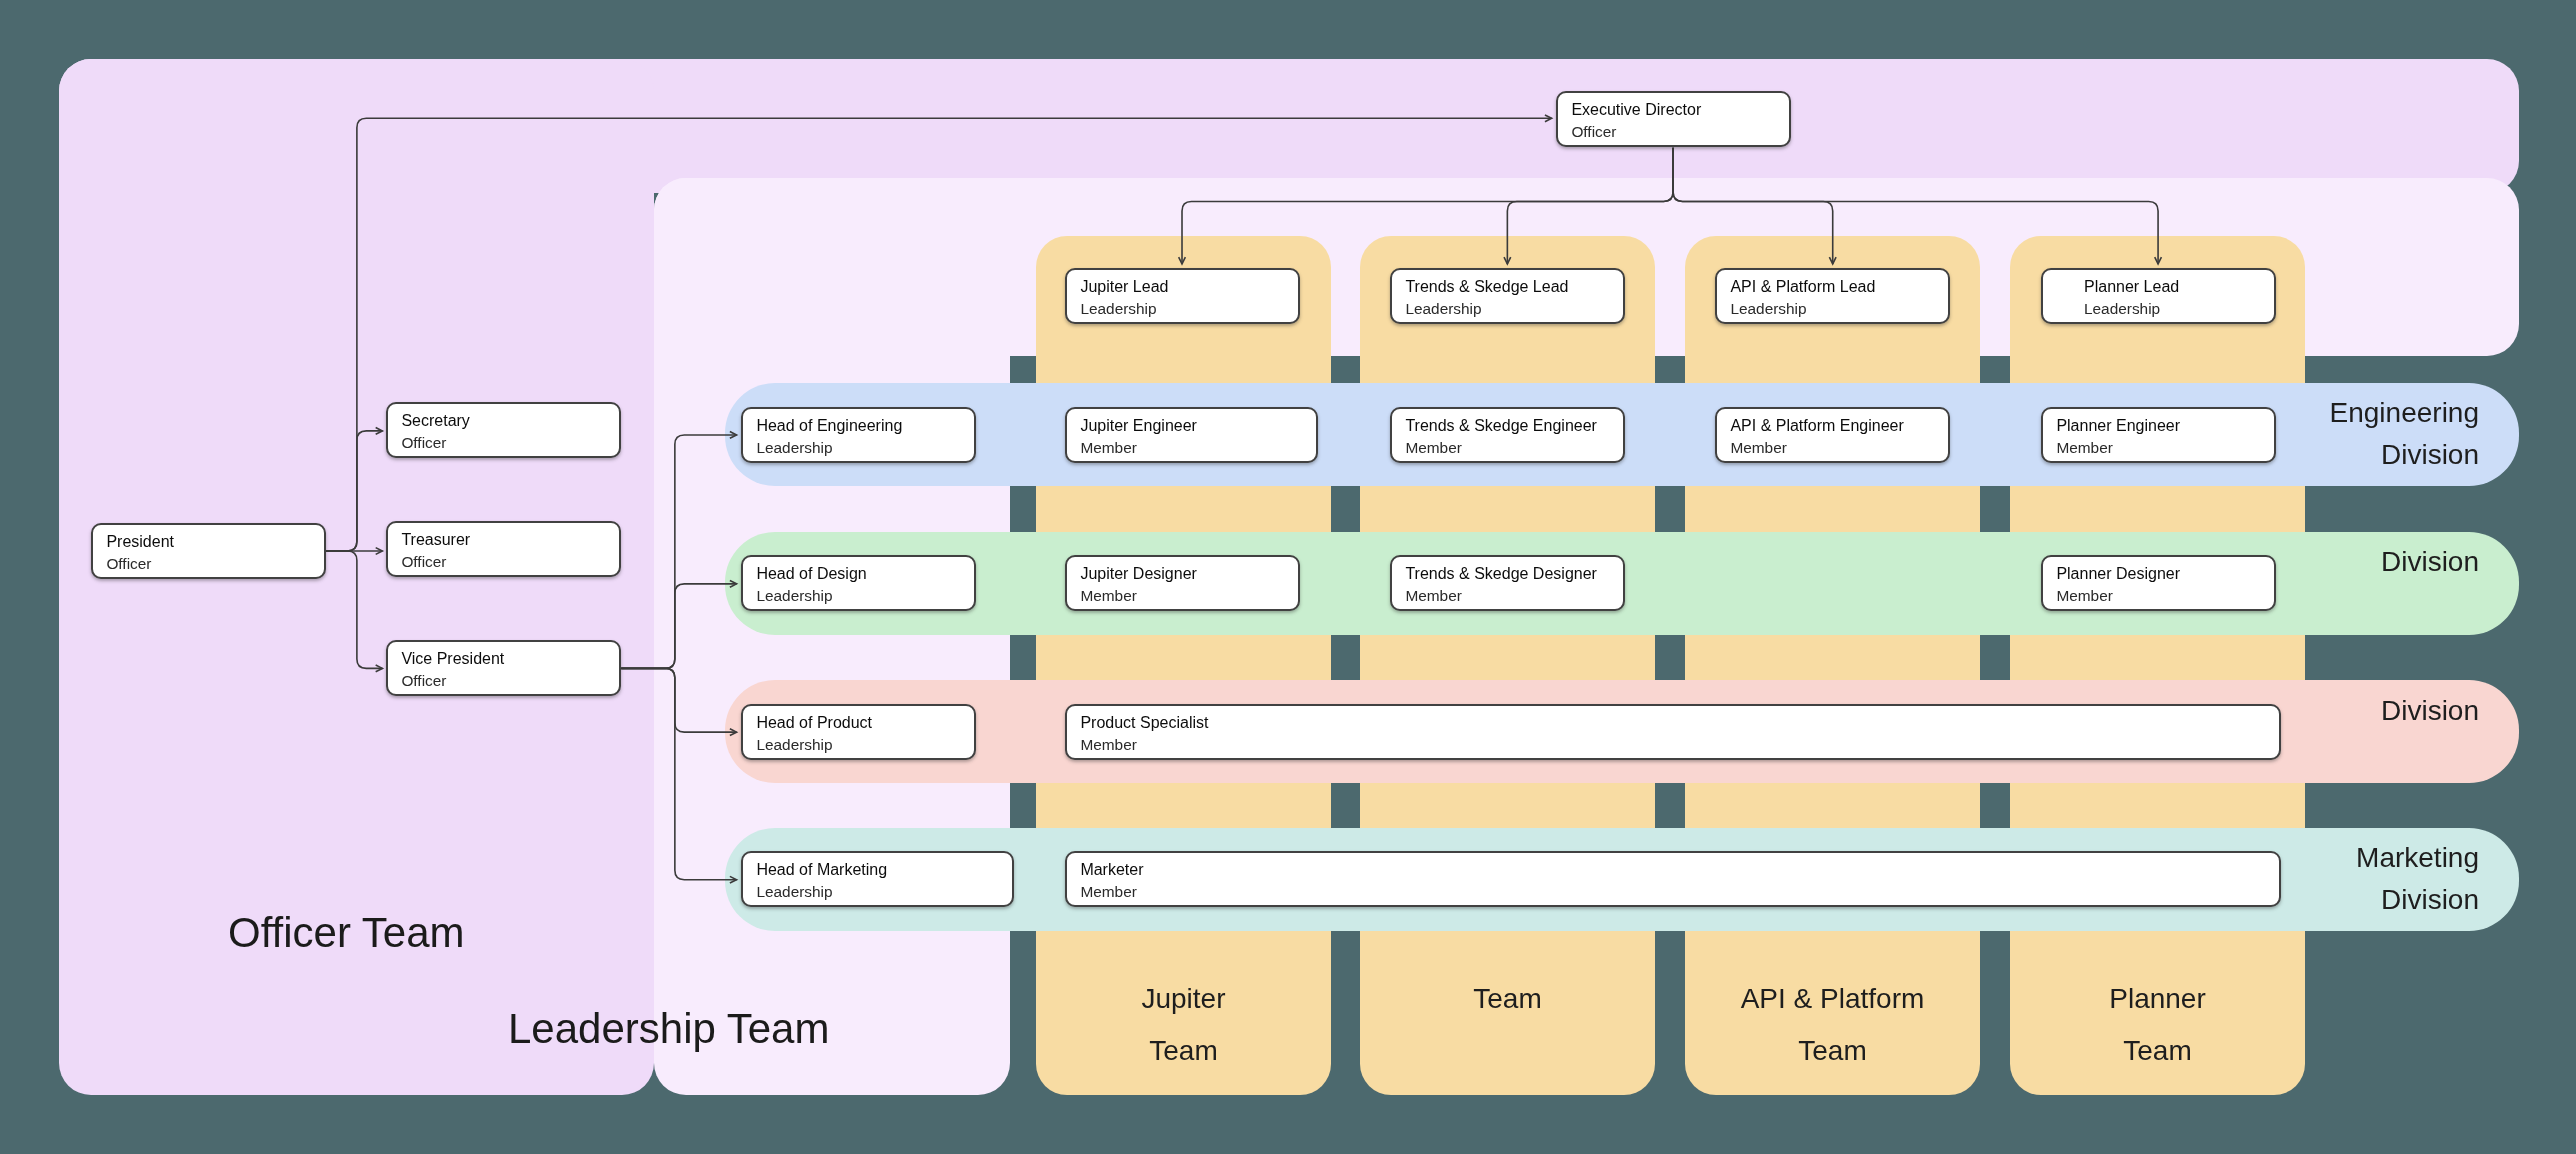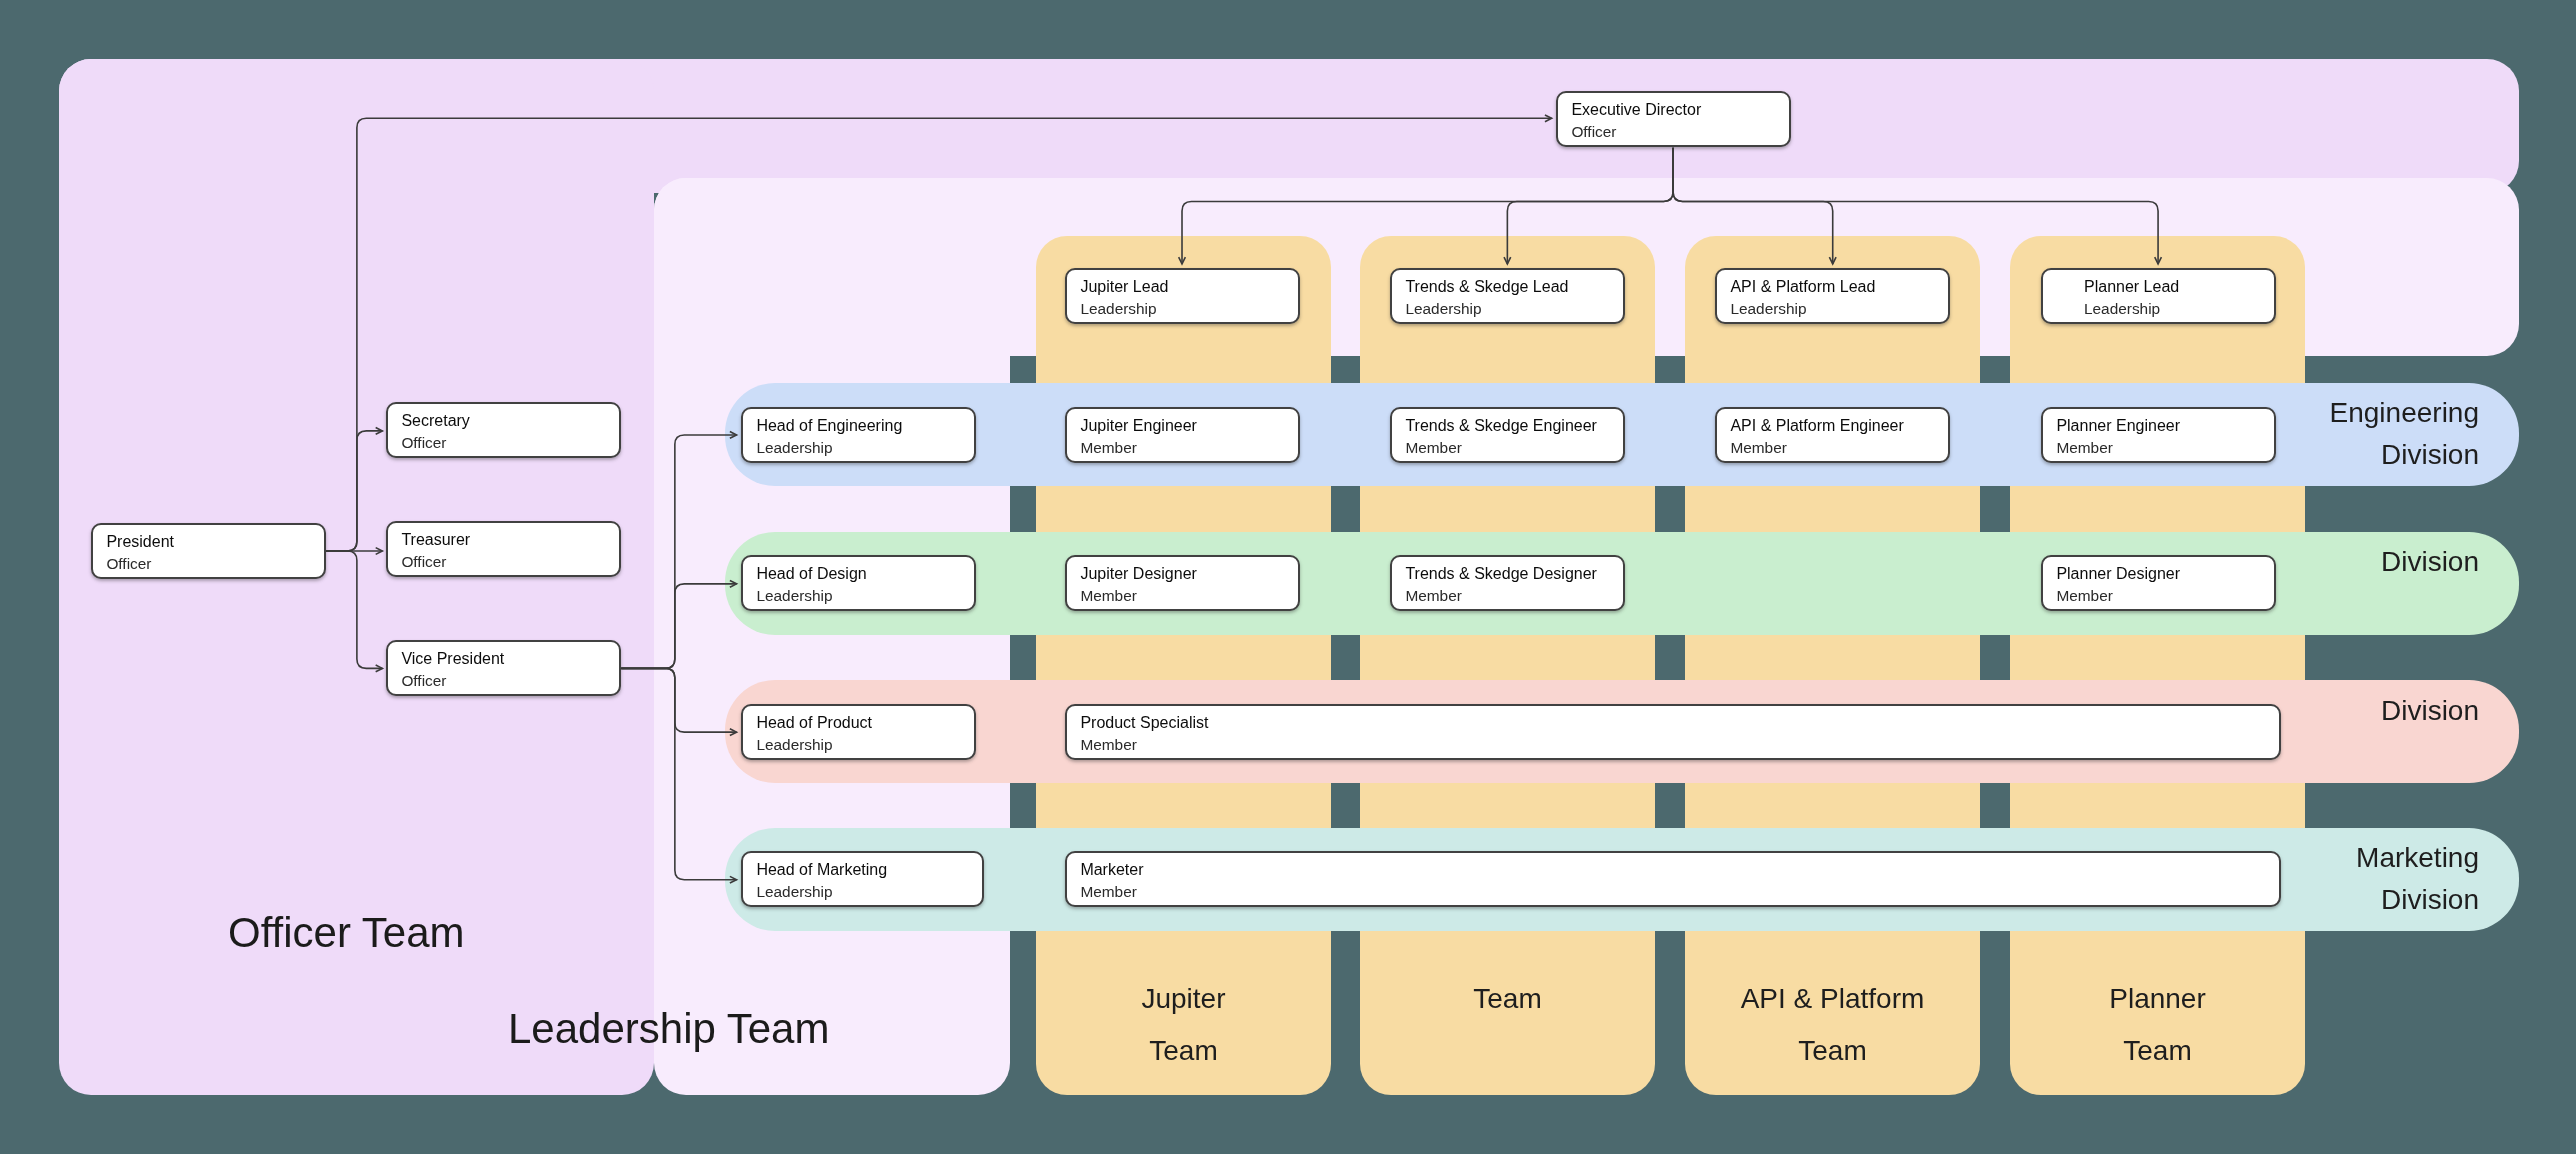--- a/index.html
+++ b/index.html
@@ -132,21 +132,21 @@
     <div class="ns">Leadership</div>
   </div>
   <div class="node" style="left:2041px;top:268px;width:235px;padding-left:41px;">
     <div class="nt">Planner Lead</div>
     <div class="ns">Leadership</div>
   </div>
   <div class="node" style="left:741px;top:407px;width:235px;">
     <div class="nt">Head of Engineering</div>
     <div class="ns">Leadership</div>
   </div>
-  <div class="node" style="left:1065px;top:407px;width:235px;">
+  <div class="node" style="left:1065px;top:407px;width:253px;">
     <div class="nt">Jupiter Engineer</div>
     <div class="ns">Member</div>
   </div>
   <div class="node" style="left:1390px;top:407px;width:235px;">
     <div class="nt">Trends &amp; Skedge Engineer</div>
     <div class="ns">Member</div>
   </div>
   <div class="node" style="left:1715px;top:407px;width:235px;">
     <div class="nt">API &amp; Platform Engineer</div>
     <div class="ns">Member</div>
@@ -172,21 +172,21 @@
     <div class="ns">Member</div>
   </div>
   <div class="node" style="left:741px;top:704px;width:235px;">
     <div class="nt">Head of Product</div>
     <div class="ns">Leadership</div>
   </div>
   <div class="node" style="left:1065px;top:704px;width:1216px;">
     <div class="nt">Product Specialist</div>
     <div class="ns">Member</div>
   </div>
-  <div class="node" style="left:741px;top:851px;width:243px;">
+  <div class="node" style="left:741px;top:851px;width:273px;">
     <div class="nt">Head of Marketing</div>
     <div class="ns">Leadership</div>
   </div>
   <div class="node" style="left:1065px;top:851px;width:1216px;">
     <div class="nt">Marketer</div>
     <div class="ns">Member</div>
   </div>
 
 </div>
 

